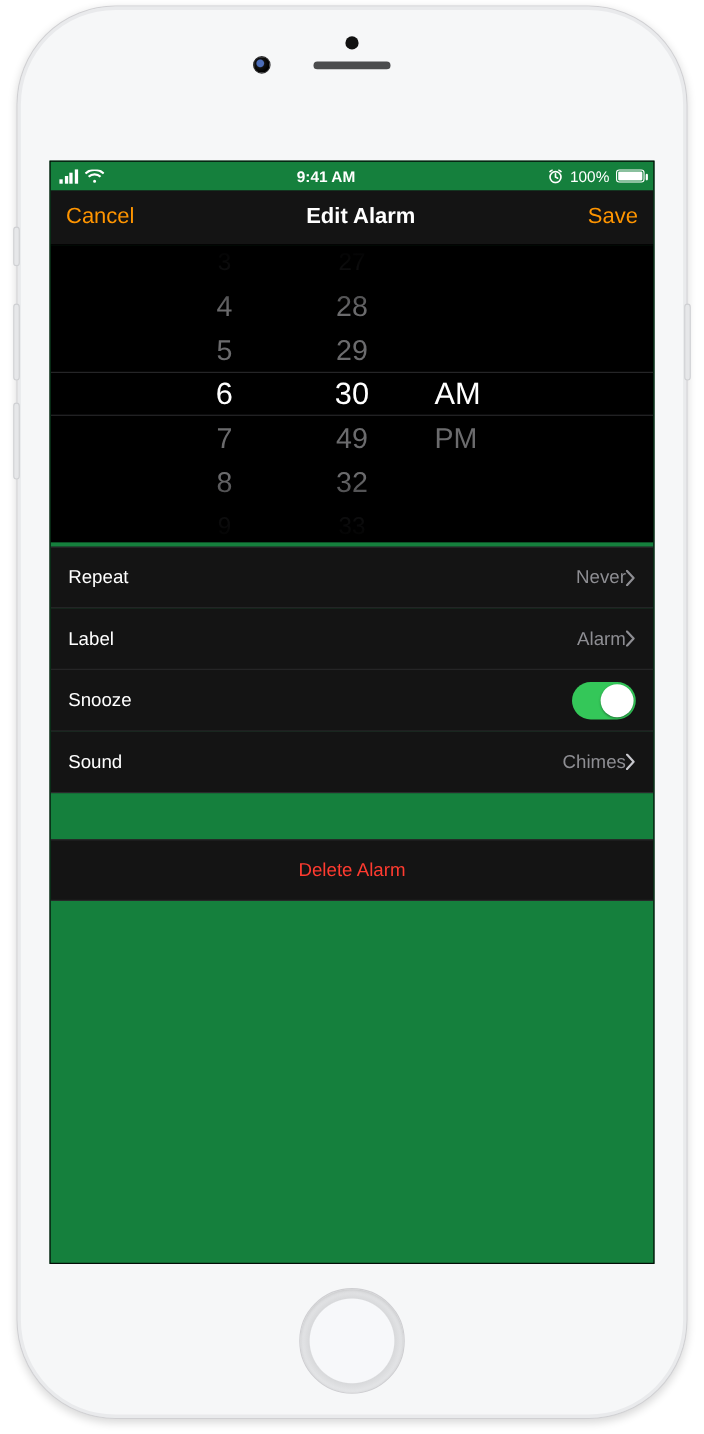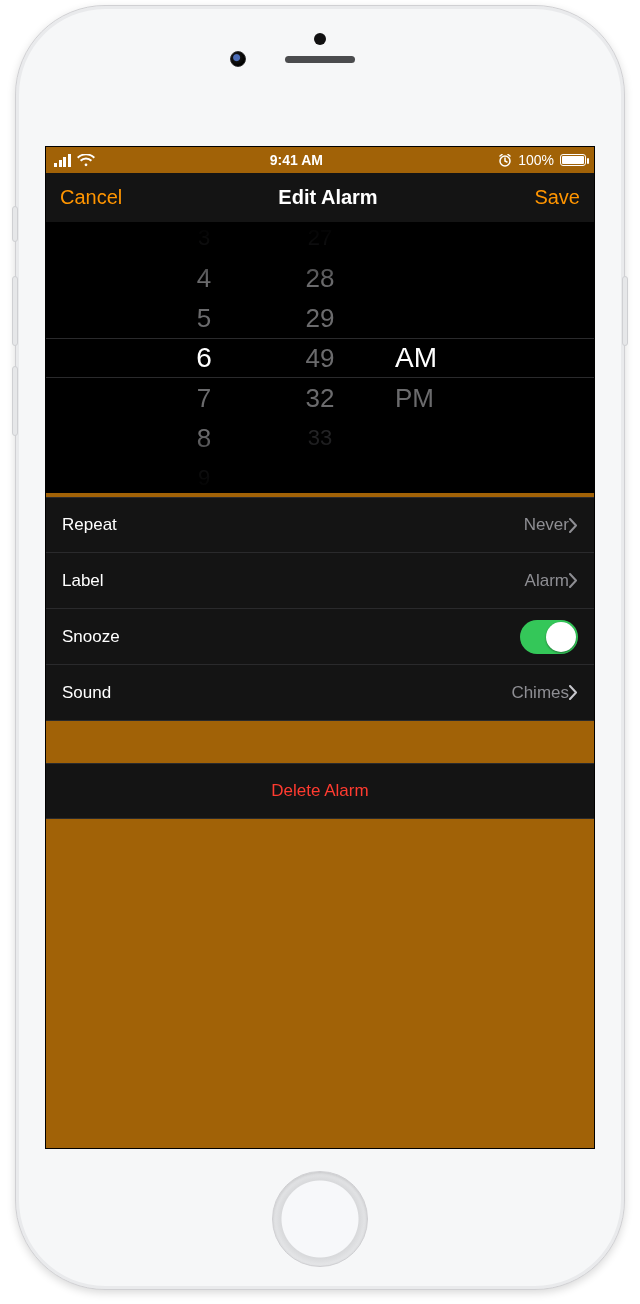--- a/index.html
+++ b/index.html
@@ -69,21 +69,21 @@
     border: 1px solid #cfcfd2;
     background:
       radial-gradient(circle at 50% 50%, #f7f8fa 0 38px, #d8d9db 39px, #e8e9eb 48px);
     box-shadow: inset 0 1px 3px rgba(0,0,0,.15);
   }
 
   .screen {
     position: absolute;
     left: 29px; right: 29px;
     top: 140px; bottom: 140px;
-    background: #a16207;
+    background: #15803d;
     border: 1px solid #000;
     overflow: hidden;
   }
 
   
   .status-bar {
     height: 26px;
     display: flex;
     align-items: center;
     justify-content: space-between;
@@ -293,20 +293,21 @@
           <div class="picker-item near">5</div>
           <div class="picker-item sel">6</div>
           <div class="picker-item near">7</div>
           <div class="picker-item near">8</div>
           <div class="picker-item far">9</div>
         </div>
         <div class="picker-col">
           <div class="picker-item far">27</div>
           <div class="picker-item near">28</div>
           <div class="picker-item near">29</div>
+          <div class="picker-item sel">30</div>
           <div class="picker-item near">49</div>
           <div class="picker-item near">32</div>
           <div class="picker-item far">33</div>
         </div>
         <div class="picker-col period">
           <div class="picker-item empty">.</div>
           <div class="picker-item empty">.</div>
           <div class="picker-item empty">.</div>
           <div class="picker-item sel">AM</div>
           <div class="picker-item near">PM</div>

